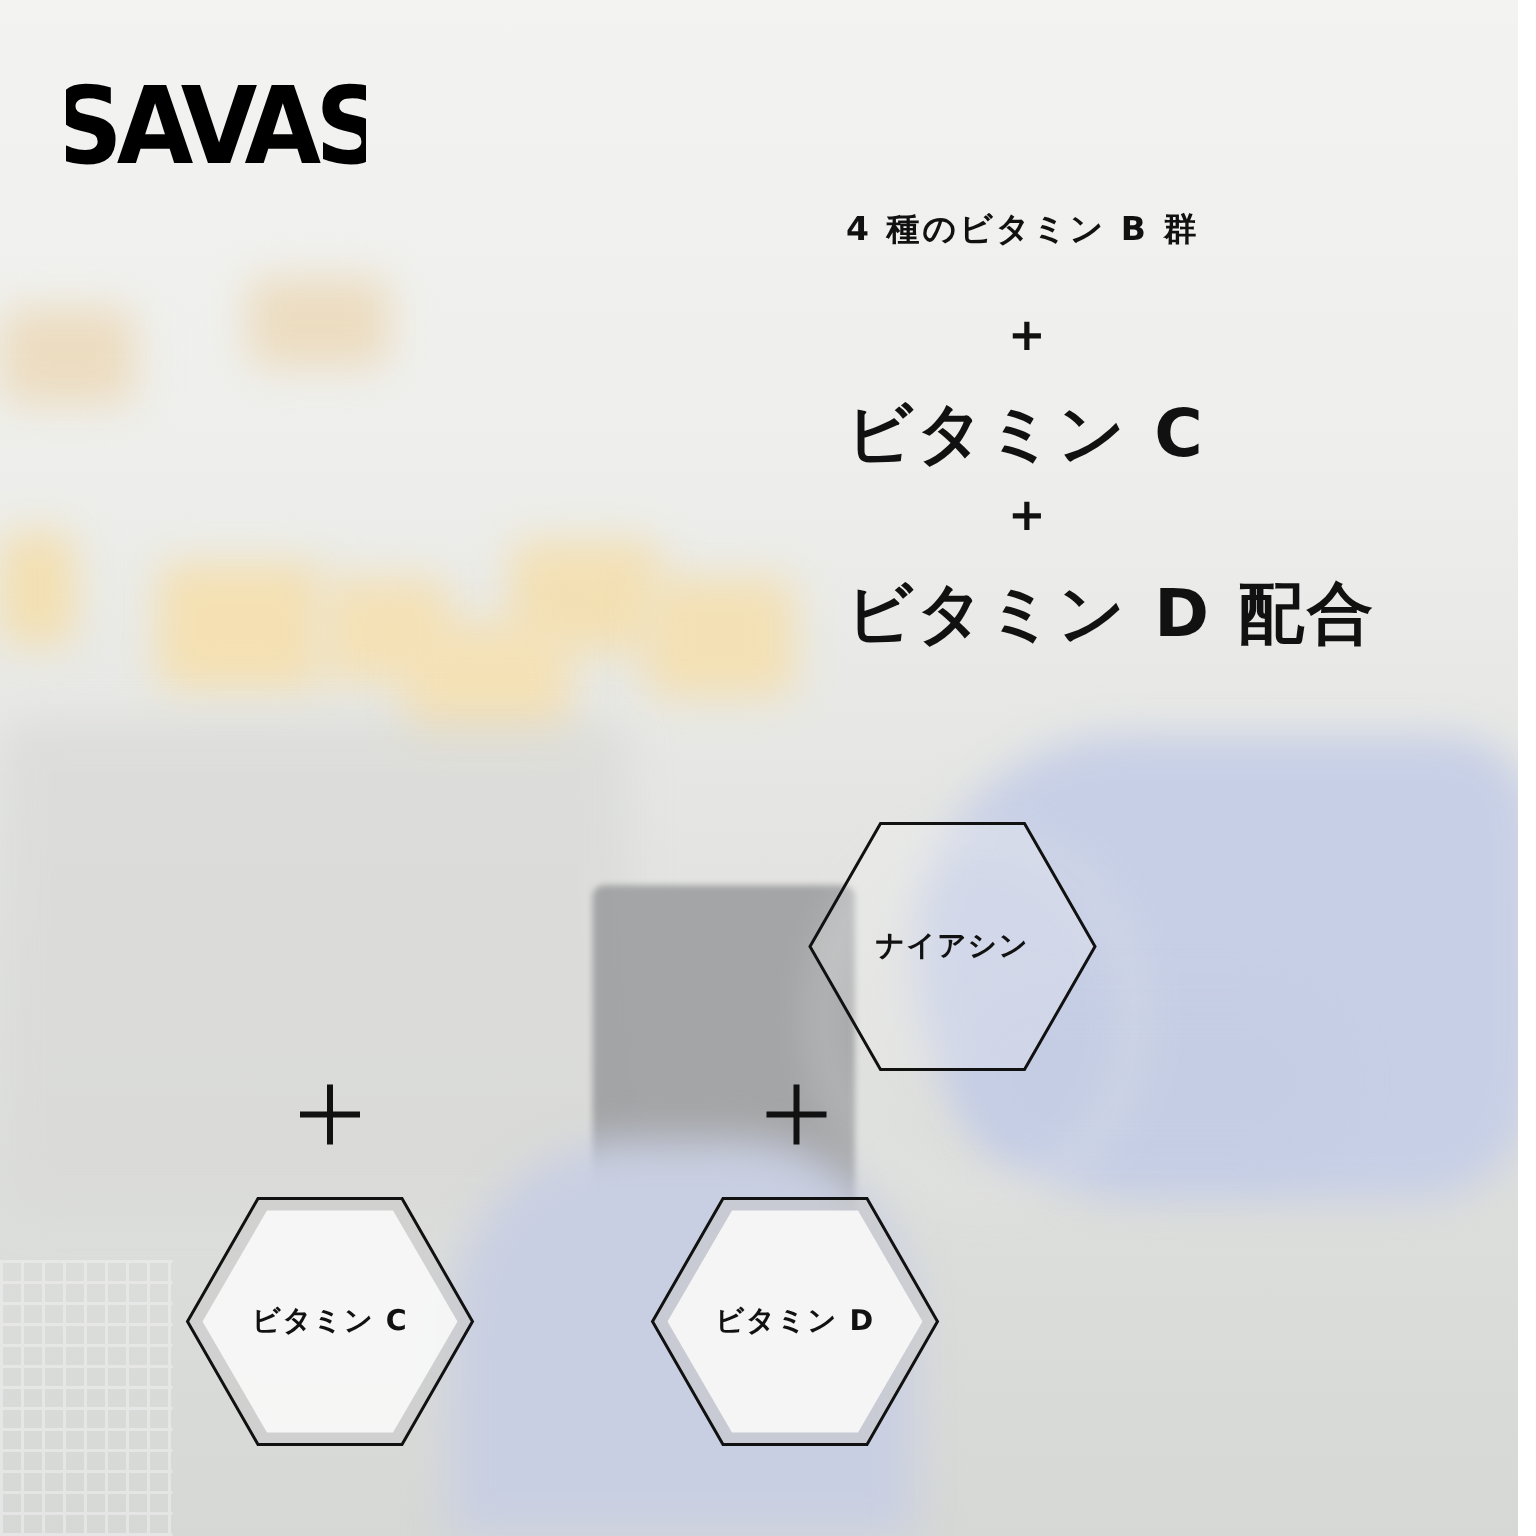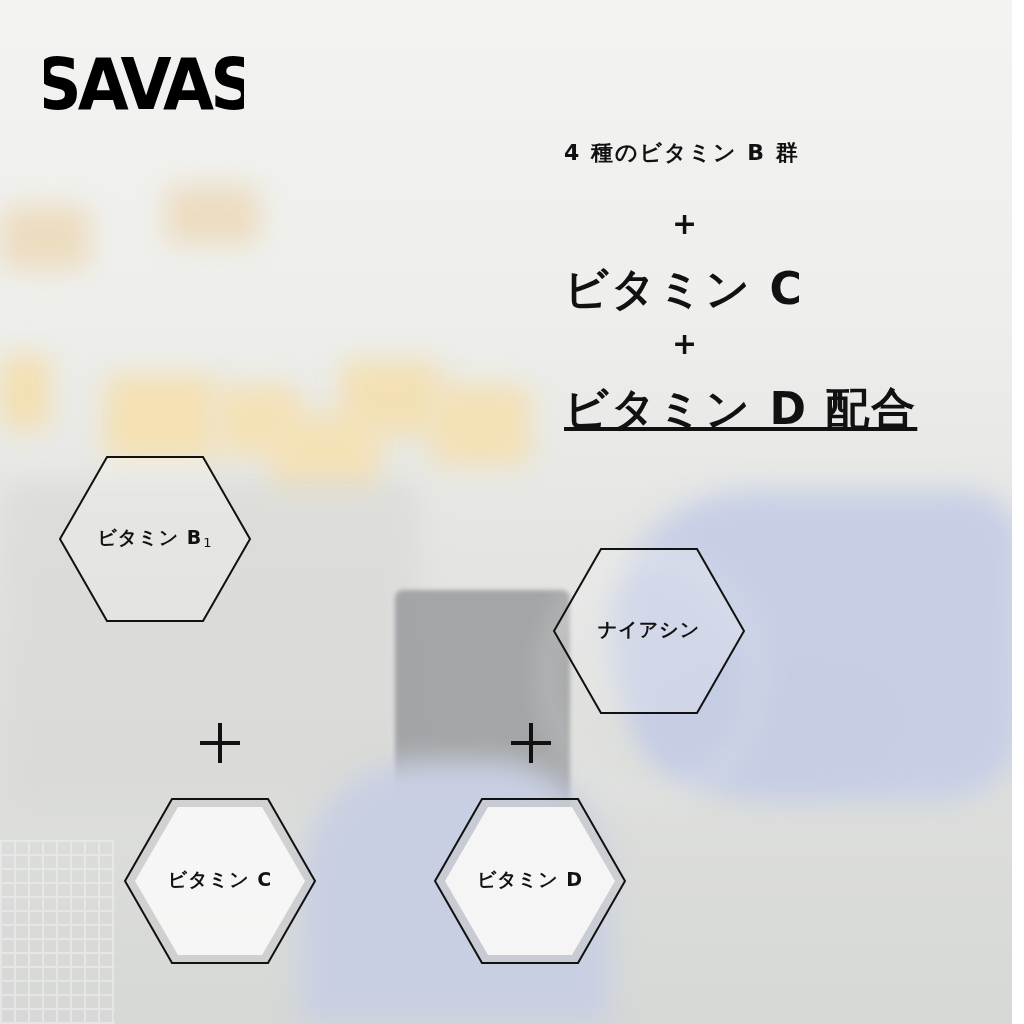--- a/index.html
+++ b/index.html
@@ -46,33 +46,27 @@
 
   <svg class="logo" viewBox="0 0 200 72">
     <text x="100" y="60" text-anchor="middle" font-family="DejaVu Sans, sans-serif" font-weight="bold" font-size="66" letter-spacing="-4" fill="#000" transform="scale(1,1.08)">SAVAS</text>
   </svg>
 
   <div class="headline">
     <div class="hl-line" style="top:6px;font-size:22px;">4 種のビタミン B 群</div>
     <div class="hl-plus" style="left:108px;top:74px;font-size:30px;">+</div>
     <div class="hl-line" style="top:128px;font-size:44px;">ビタミン C</div>
     <div class="hl-plus" style="left:108px;top:194px;font-size:30px;">+</div>
-    <div class="hl-line" style="top:248px;font-size:44px;text-decoration:underline;">ビタミン D 配合</div>
-  </div>
-
-  <div class="hex" style="left:58px;top:455px;width:194px;height:168px;">
-    <svg width="194" height="168">
-        <polygon points="49,2 145,2 192,84 145,166 49,166 2,84" fill="rgba(245,245,243,0.35)" stroke="#111" stroke-width="2"></polygon>
-      </svg>
-    <div class="label"><span>ビタミン B</span><sub>1</sub></div>
+    <div class="hl-line" style="top:248px;font-size:44px;">ビタミン D 配合</div>
   </div>
 
 
 
-  <div class="hex" style="left:552px;top:547px;width:194px;height:168px;">
+
+  <div class="hex" style="left:538px;top:547px;width:194px;height:168px;">
     <svg width="194" height="168">
         <polygon points="49,2 145,2 192,84 145,166 49,166 2,84" fill="rgba(245,245,243,0.25)" stroke="#111" stroke-width="2"></polygon>
       </svg>
     <div class="label"><span>ナイアシン</span></div>
   </div>
 
   <div class="bigplus" style="left:200px;top:723px;"></div>
   <div class="bigplus" style="left:511px;top:723px;"></div>
 
   <div class="hex" style="left:123px;top:797px;width:194px;height:168px;">

